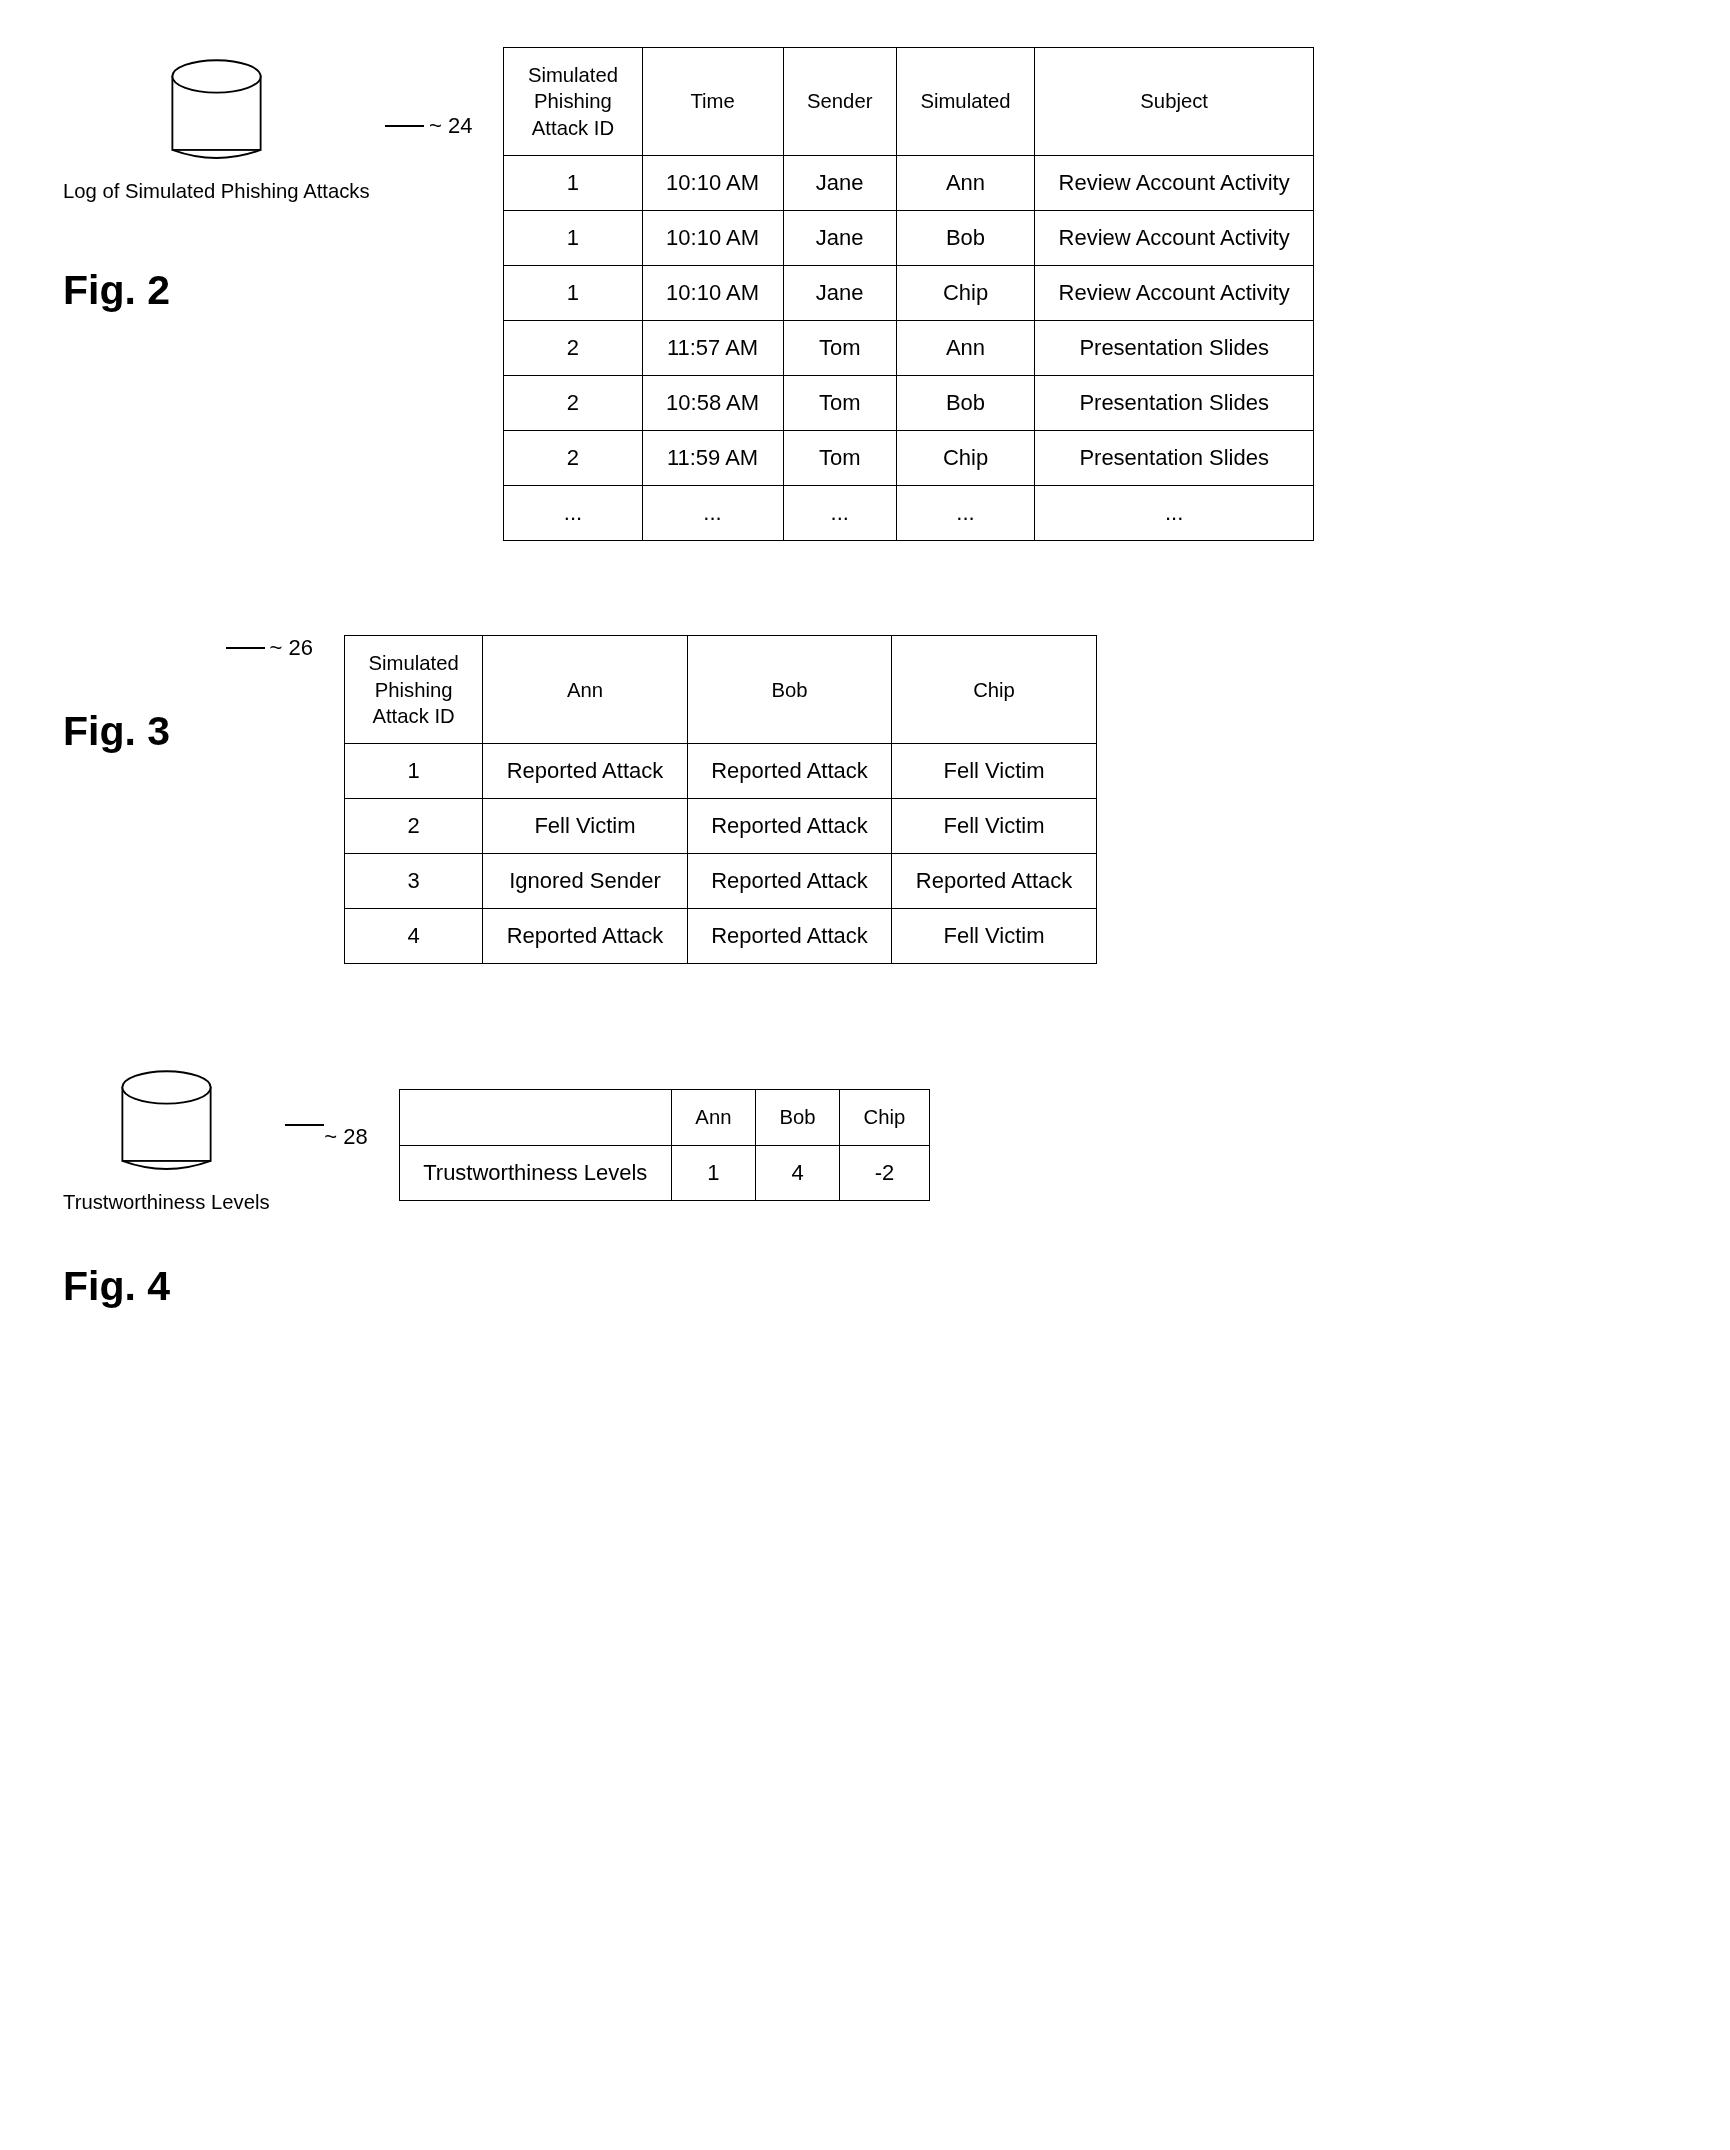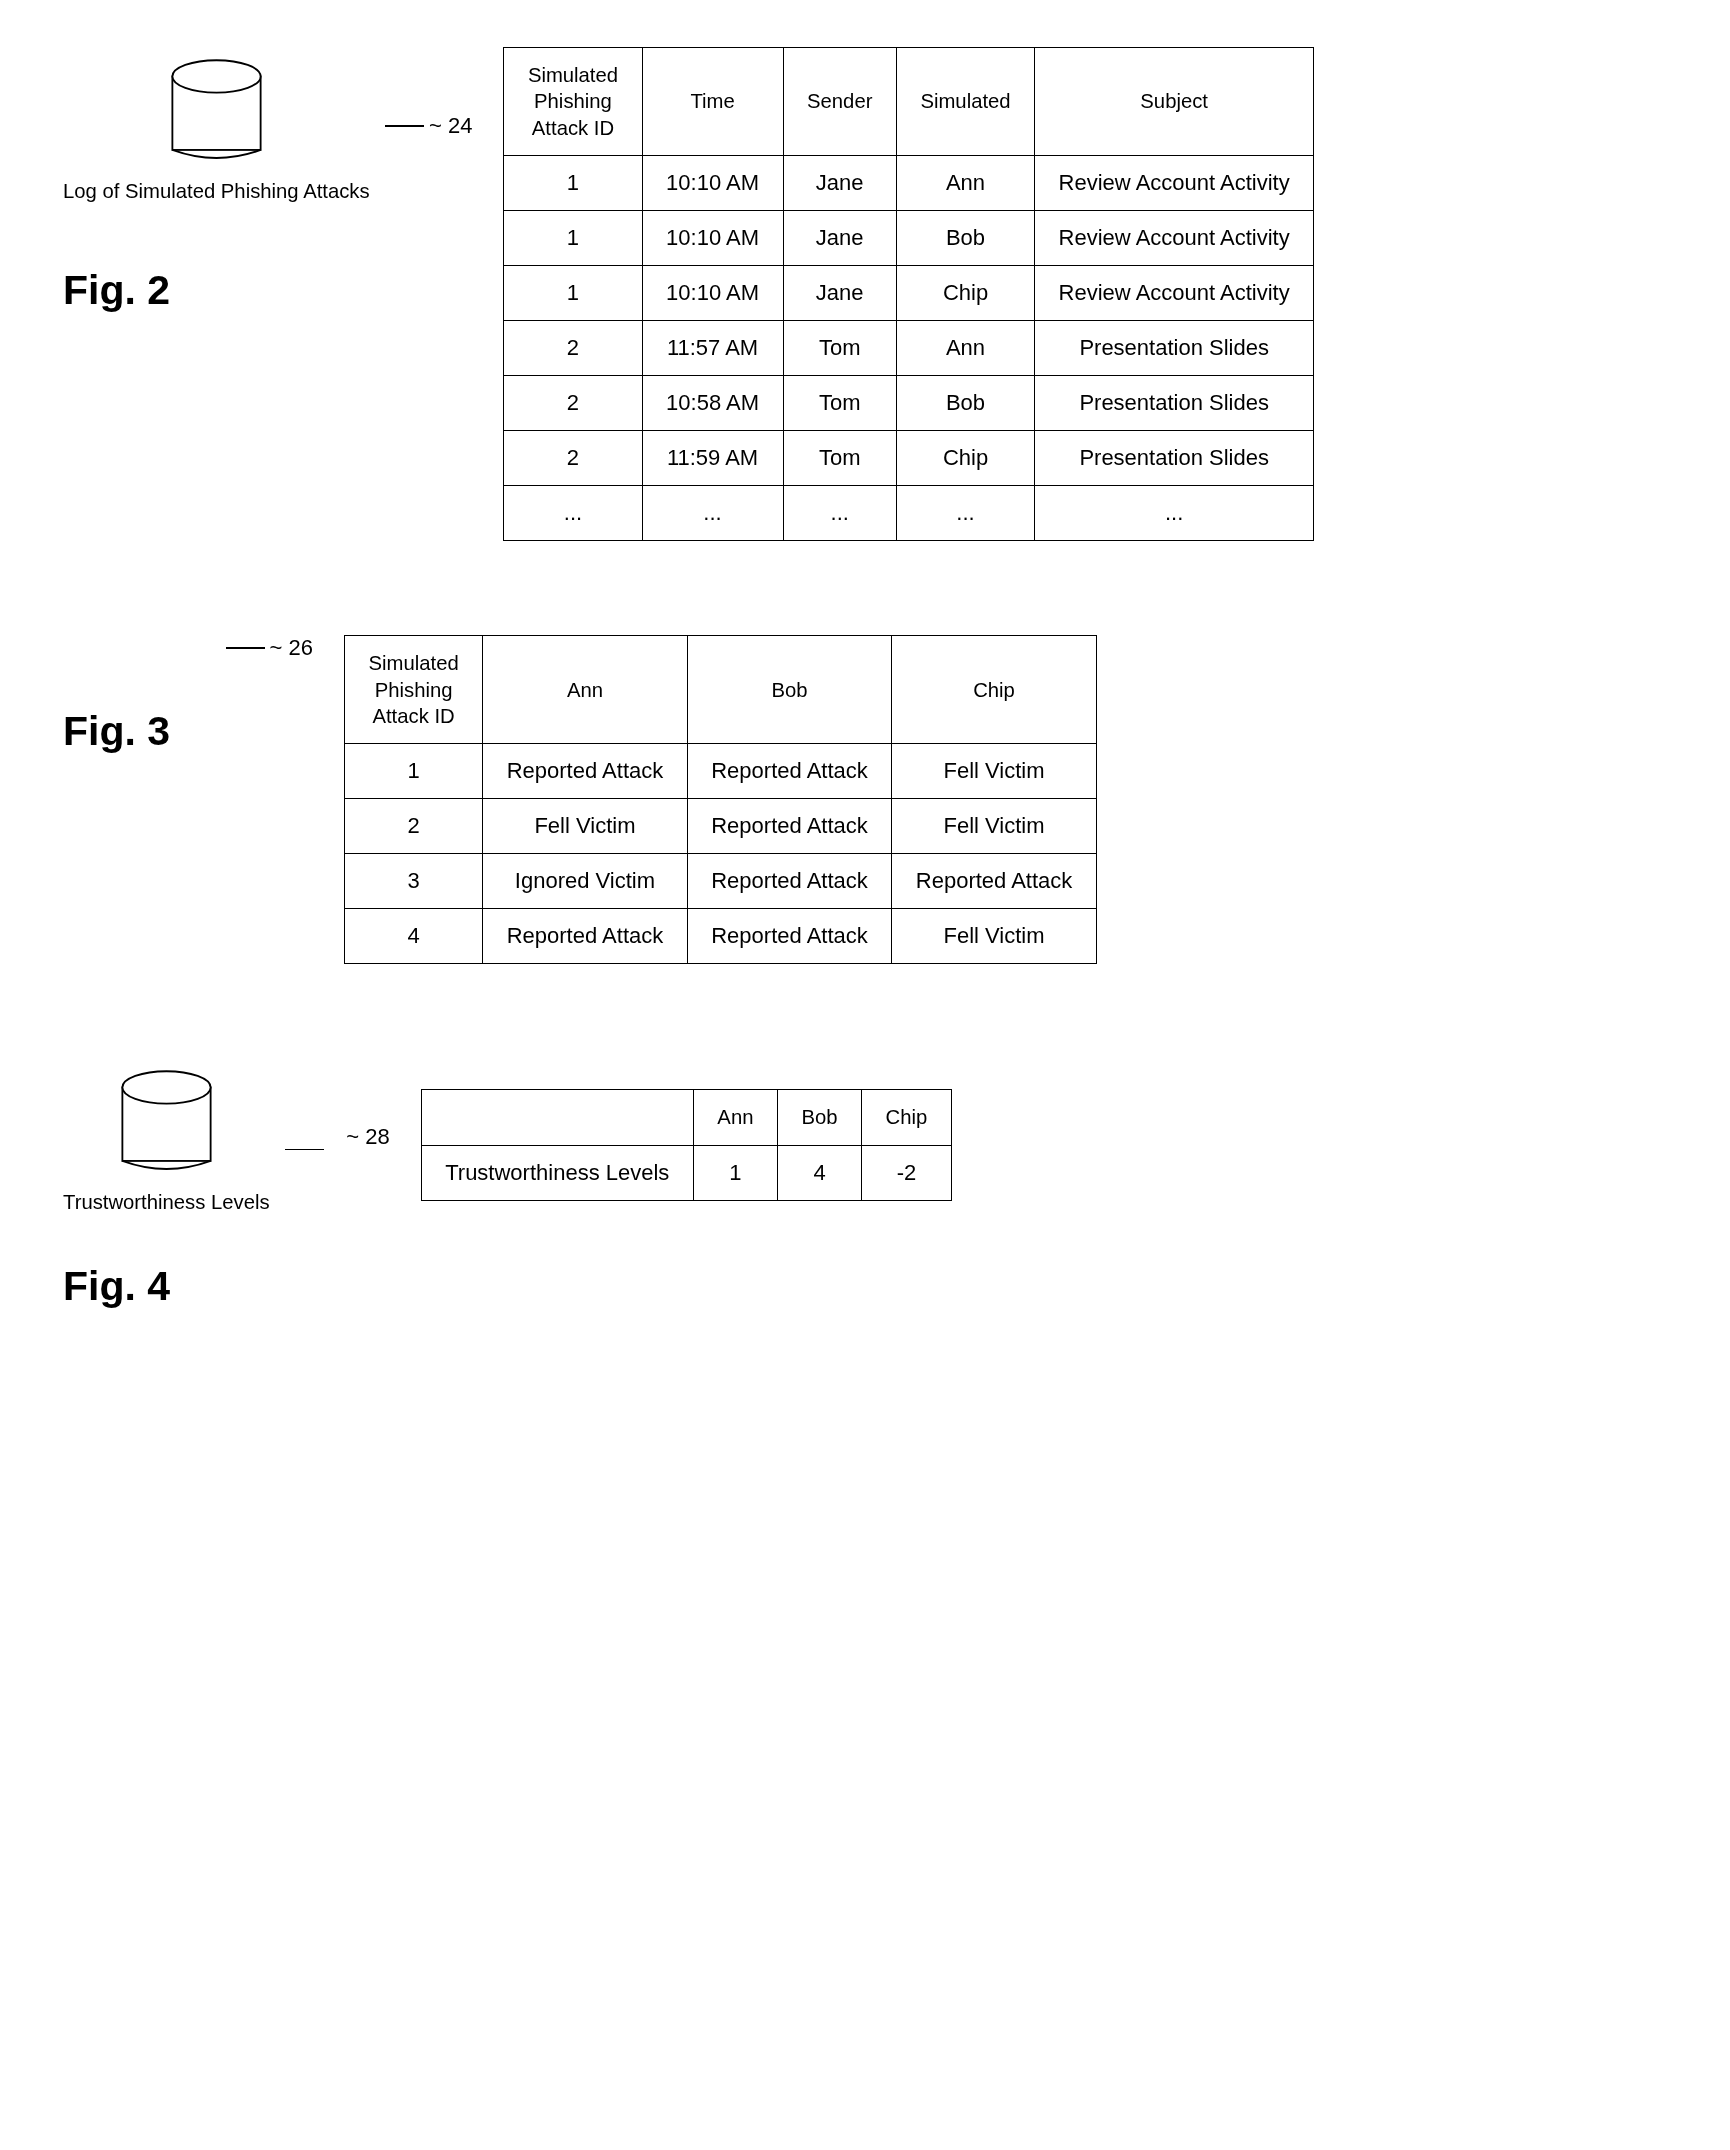--- a/index.html
+++ b/index.html
@@ -203,21 +203,21 @@
             <td>Fell Victim</td>
           </tr>
           <tr>
             <td>2</td>
             <td>Fell Victim</td>
             <td>Reported Attack</td>
             <td>Fell Victim</td>
           </tr>
           <tr>
             <td>3</td>
-            <td>Ignored Victim</td>
+            <td>Ignored Sender</td>
             <td>Reported Attack</td>
             <td>Reported Attack</td>
           </tr>
           <tr>
             <td>4</td>
             <td>Reported Attack</td>
             <td>Reported Attack</td>
             <td>Fell Victim</td>
           </tr>
         </tbody>
@@ -230,21 +230,21 @@
     <div class="cylinder-container">
       <div class="left-group">
         <svg class="cylinder-svg" viewBox="0 0 140 170">
           <rect x="10" y="40" width="120" height="100" fill="white" stroke="black" stroke-width="2.5"></rect>
           <ellipse cx="70" cy="40" rx="60" ry="22" fill="white" stroke="black" stroke-width="2.5"></ellipse>
           <path d="M 10 140 Q 70 162 130 140" fill="none" stroke="black" stroke-width="2.5"></path>
         </svg>
         <div style="font-size:20.3px;text-align:center;line-height:1.4;margin-top:4.7px;">Trustworthiness
 Levels</div>
       </div>
-      <div style="display:flex;align-items:flex-end;gap:22px;">
+      <div style="display:flex;align-items:flex-start;gap:0;">
         <div style="width:39px;height:1.6px;background:#000;"></div>
         <span style="font-size:22px;">~ 28</span>
       </div>
     </div>
     <div style="font-size:41px;font-weight:bold;margin-top:47px;align-self:flex-start;">Fig. 4</div>
   </div>
 
   <div style="margin-top:31px;">
     <table>
       <thead>

